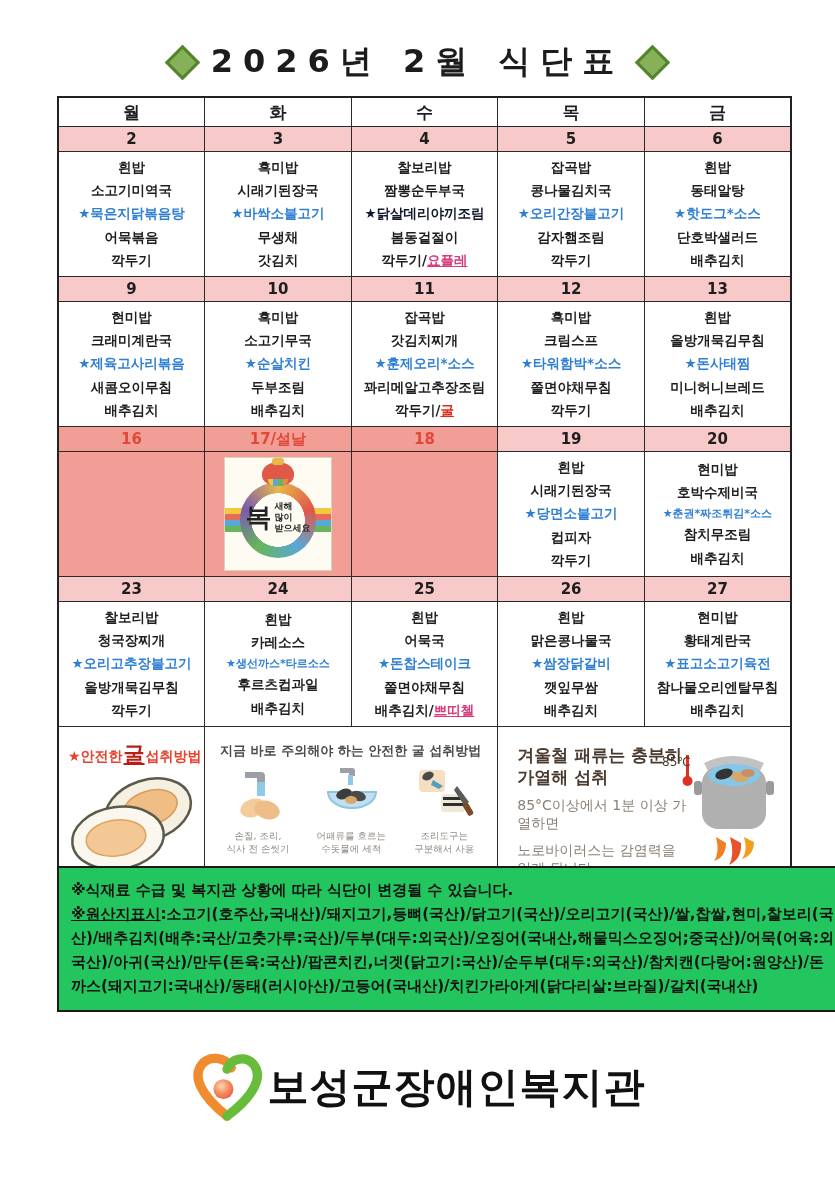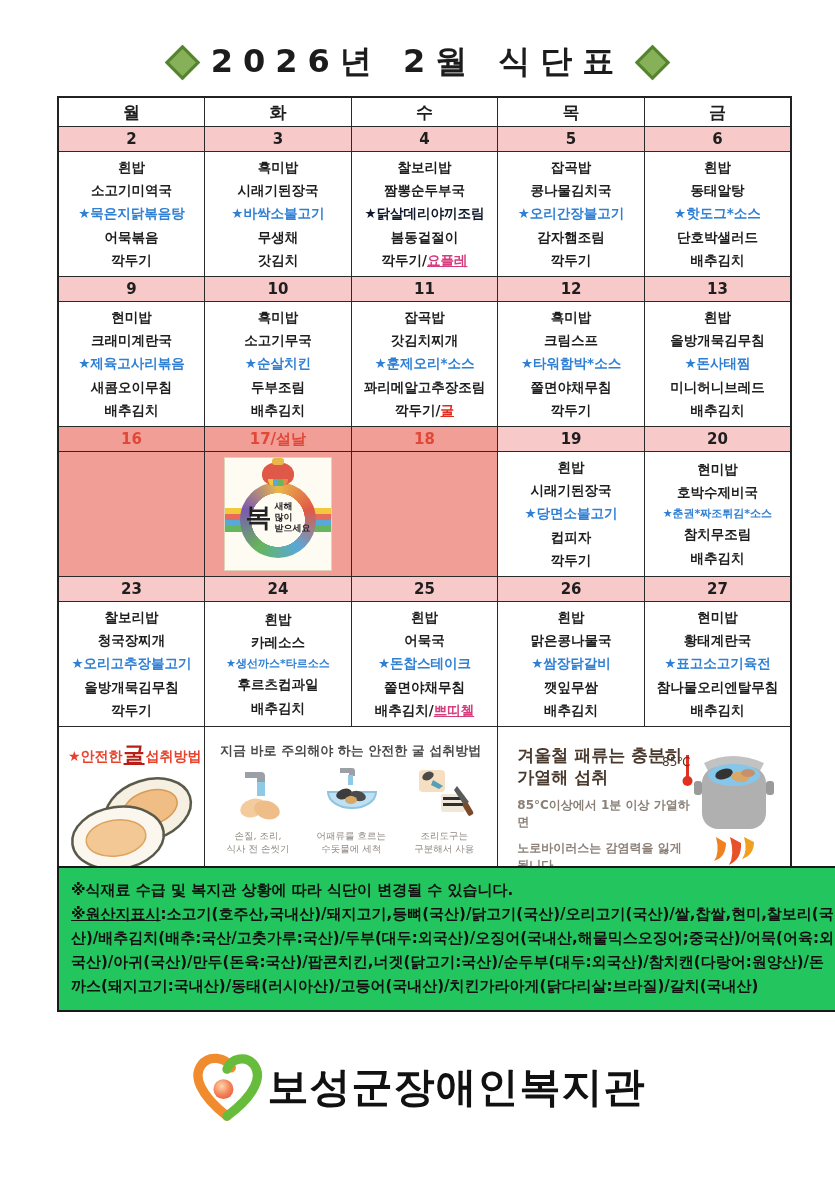--- a/index.html
+++ b/index.html
@@ -45,21 +45,21 @@
   td.info-cell { height:150px; background:#fff; vertical-align:top; position:relative; }
   .oyster-title { margin:12px 4px 0 8px; font-size:14px; font-weight:bold; color:#e8412c; white-space:nowrap; }
   .oyster-title .gul { font-size:21px; color:#b81e14; text-decoration:underline; margin:0 1px; }
   .oyster-svg { display:block; margin:2px auto 0; }
   .tips-title { margin:14px 0 4px 14px; font-size:13px; font-weight:bold; color:#4a4a4a; }
   .tips-row { display:flex; justify-content:space-between; align-items:flex-start; padding:0 8px; }
   .tip { display:flex; flex-direction:column; align-items:center; width:88px; }
   .tip svg { display:block; }
   .tip-caption { margin-top:4px; font-size:9.5px; color:#908a84; text-align:center; line-height:1.35; }
   .heat-title { margin:16px 0 0 18px; font-size:17px; font-weight:bold; color:#4a3a2e; width:185px; line-height:1.3; }
-  .heat-line { margin:9px 0 0 18px; font-size:12px; color:#8a8078; width:175px;font-weight:bold; }
+  .heat-line { margin:9px 0 0 18px; font-size:14px; color:#8a8078; width:175px; }
   .heat-line:first-of-type { margin-top:14px; }
   .heat-illus { position:absolute; right:4px; top:6px; width:108px; height:140px; }
   .temp-label { position:absolute; left:-16px; top:22px; font-size:12px; font-weight:normal; color:#4a3a2e; }
 
   
   .notice-box { position:absolute; left:57px; top:866px; width:791px; height:146px; box-sizing:border-box;
     background:#22c55e; border:2.5px solid #1a1a1a; padding:10px 12px 6px 12px; }
   .notice-line { font-size:15px; font-weight:bold; line-height:1.6; color:#111; word-break:break-all; }
   .notice-line .underl { text-decoration:underline; }
 

